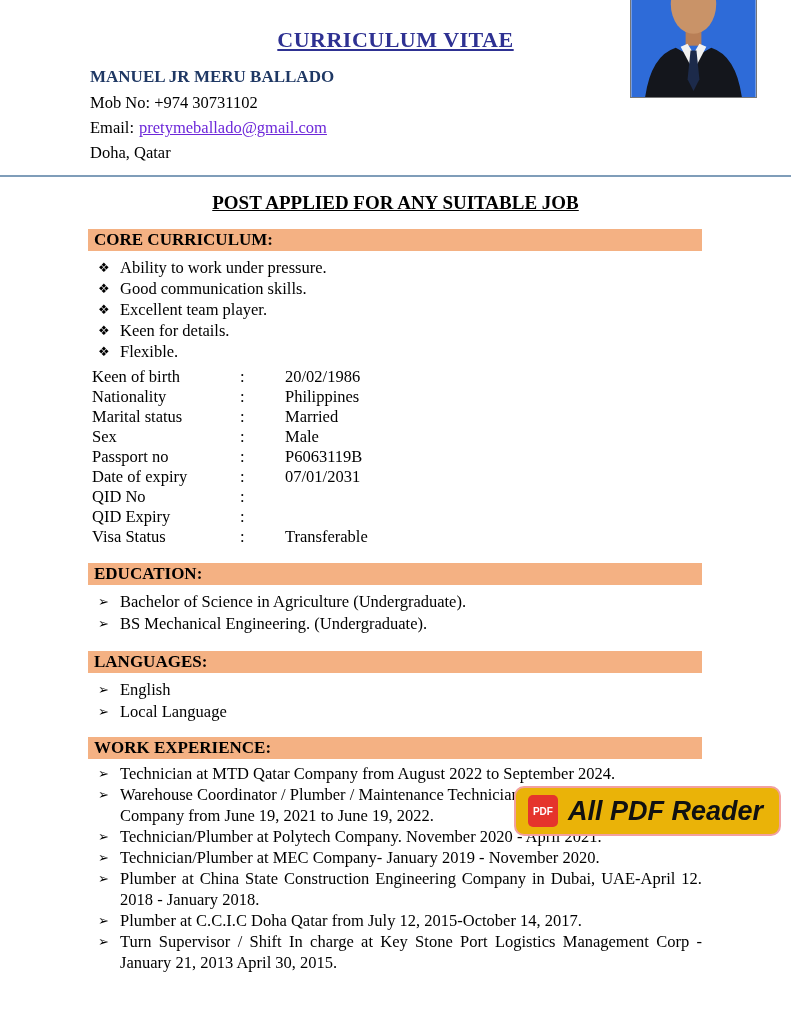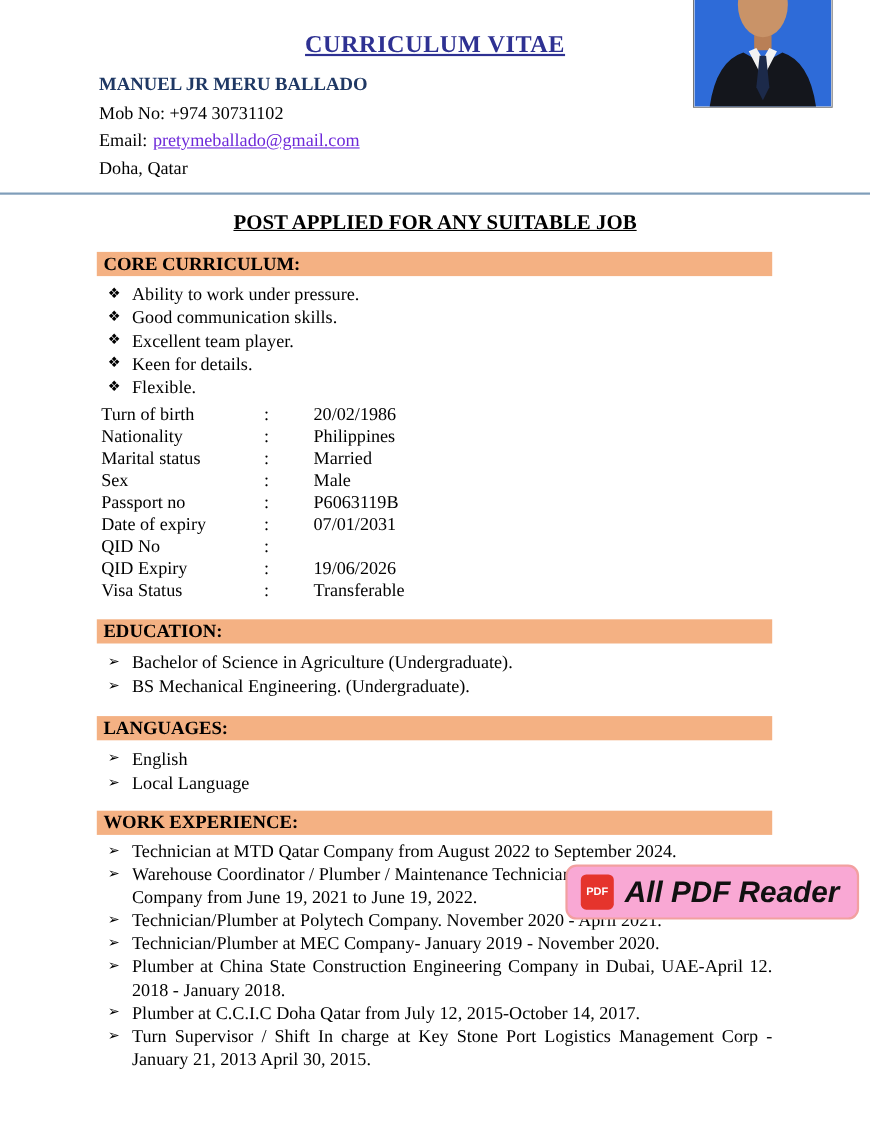--- a/index.html
+++ b/index.html
@@ -58,21 +58,21 @@
   .pgrid { margin-top:5px; padding-left:4px; }
   .prow {
     display:grid; grid-template-columns:148px 45px 1fr;
     font-size:16.5px; line-height:20px;
   }
 
   
   .watermark {
     position:absolute; right:10px; bottom:12px;
     display:flex; align-items:center; gap:10px;
-    background:#f9a8d4; border:2px solid #F2A0A0; border-radius:10px;
+    background:#eab308; border:2px solid #F2A0A0; border-radius:10px;
     padding:7px 16px 7px 12px;
   }
   .pdf-icon {
     width:30px; height:32px; background:#E5342C; border-radius:5px;
     color:#fff; font-family:"Liberation Sans",sans-serif; font-weight:bold; font-size:10px;
     display:flex; align-items:center; justify-content:center;
   }
   .wm-text {
     font-family:"Liberation Sans",sans-serif; font-style:italic; font-weight:bold;
     font-size:27px; color:#111;
@@ -133,21 +133,21 @@
         <span class="bitem-text">Keen for details.</span>
       </div>
       <div class="bitem">
         <span class="bullet">❖</span>
         <span class="bitem-text">Flexible.</span>
       </div>
     </div>
 
     <div class="pgrid">
       <div class="prow">
-        <span>Turn of birth</span>
+        <span>Keen of birth</span>
         <span>:</span>
         <span>20/02/1986</span>
       </div>
       <div class="prow">
         <span>Nationality</span>
         <span>:</span>
         <span>Philippines</span>
       </div>
       <div class="prow">
         <span>Marital status</span>
@@ -169,21 +169,20 @@
         <span>:</span>
         <span>07/01/2031</span>
       </div>
       <div class="prow">
         <span>QID No</span>
         <span>:</span>
       </div>
       <div class="prow">
         <span>QID Expiry</span>
         <span>:</span>
-        <span>19/06/2026</span>
       </div>
       <div class="prow">
         <span>Visa Status</span>
         <span>:</span>
         <span>Transferable</span>
       </div>
     </div>
 
     <div class="bar bar-education">EDUCATION:</div>
     <div class="blist blist-edu">

